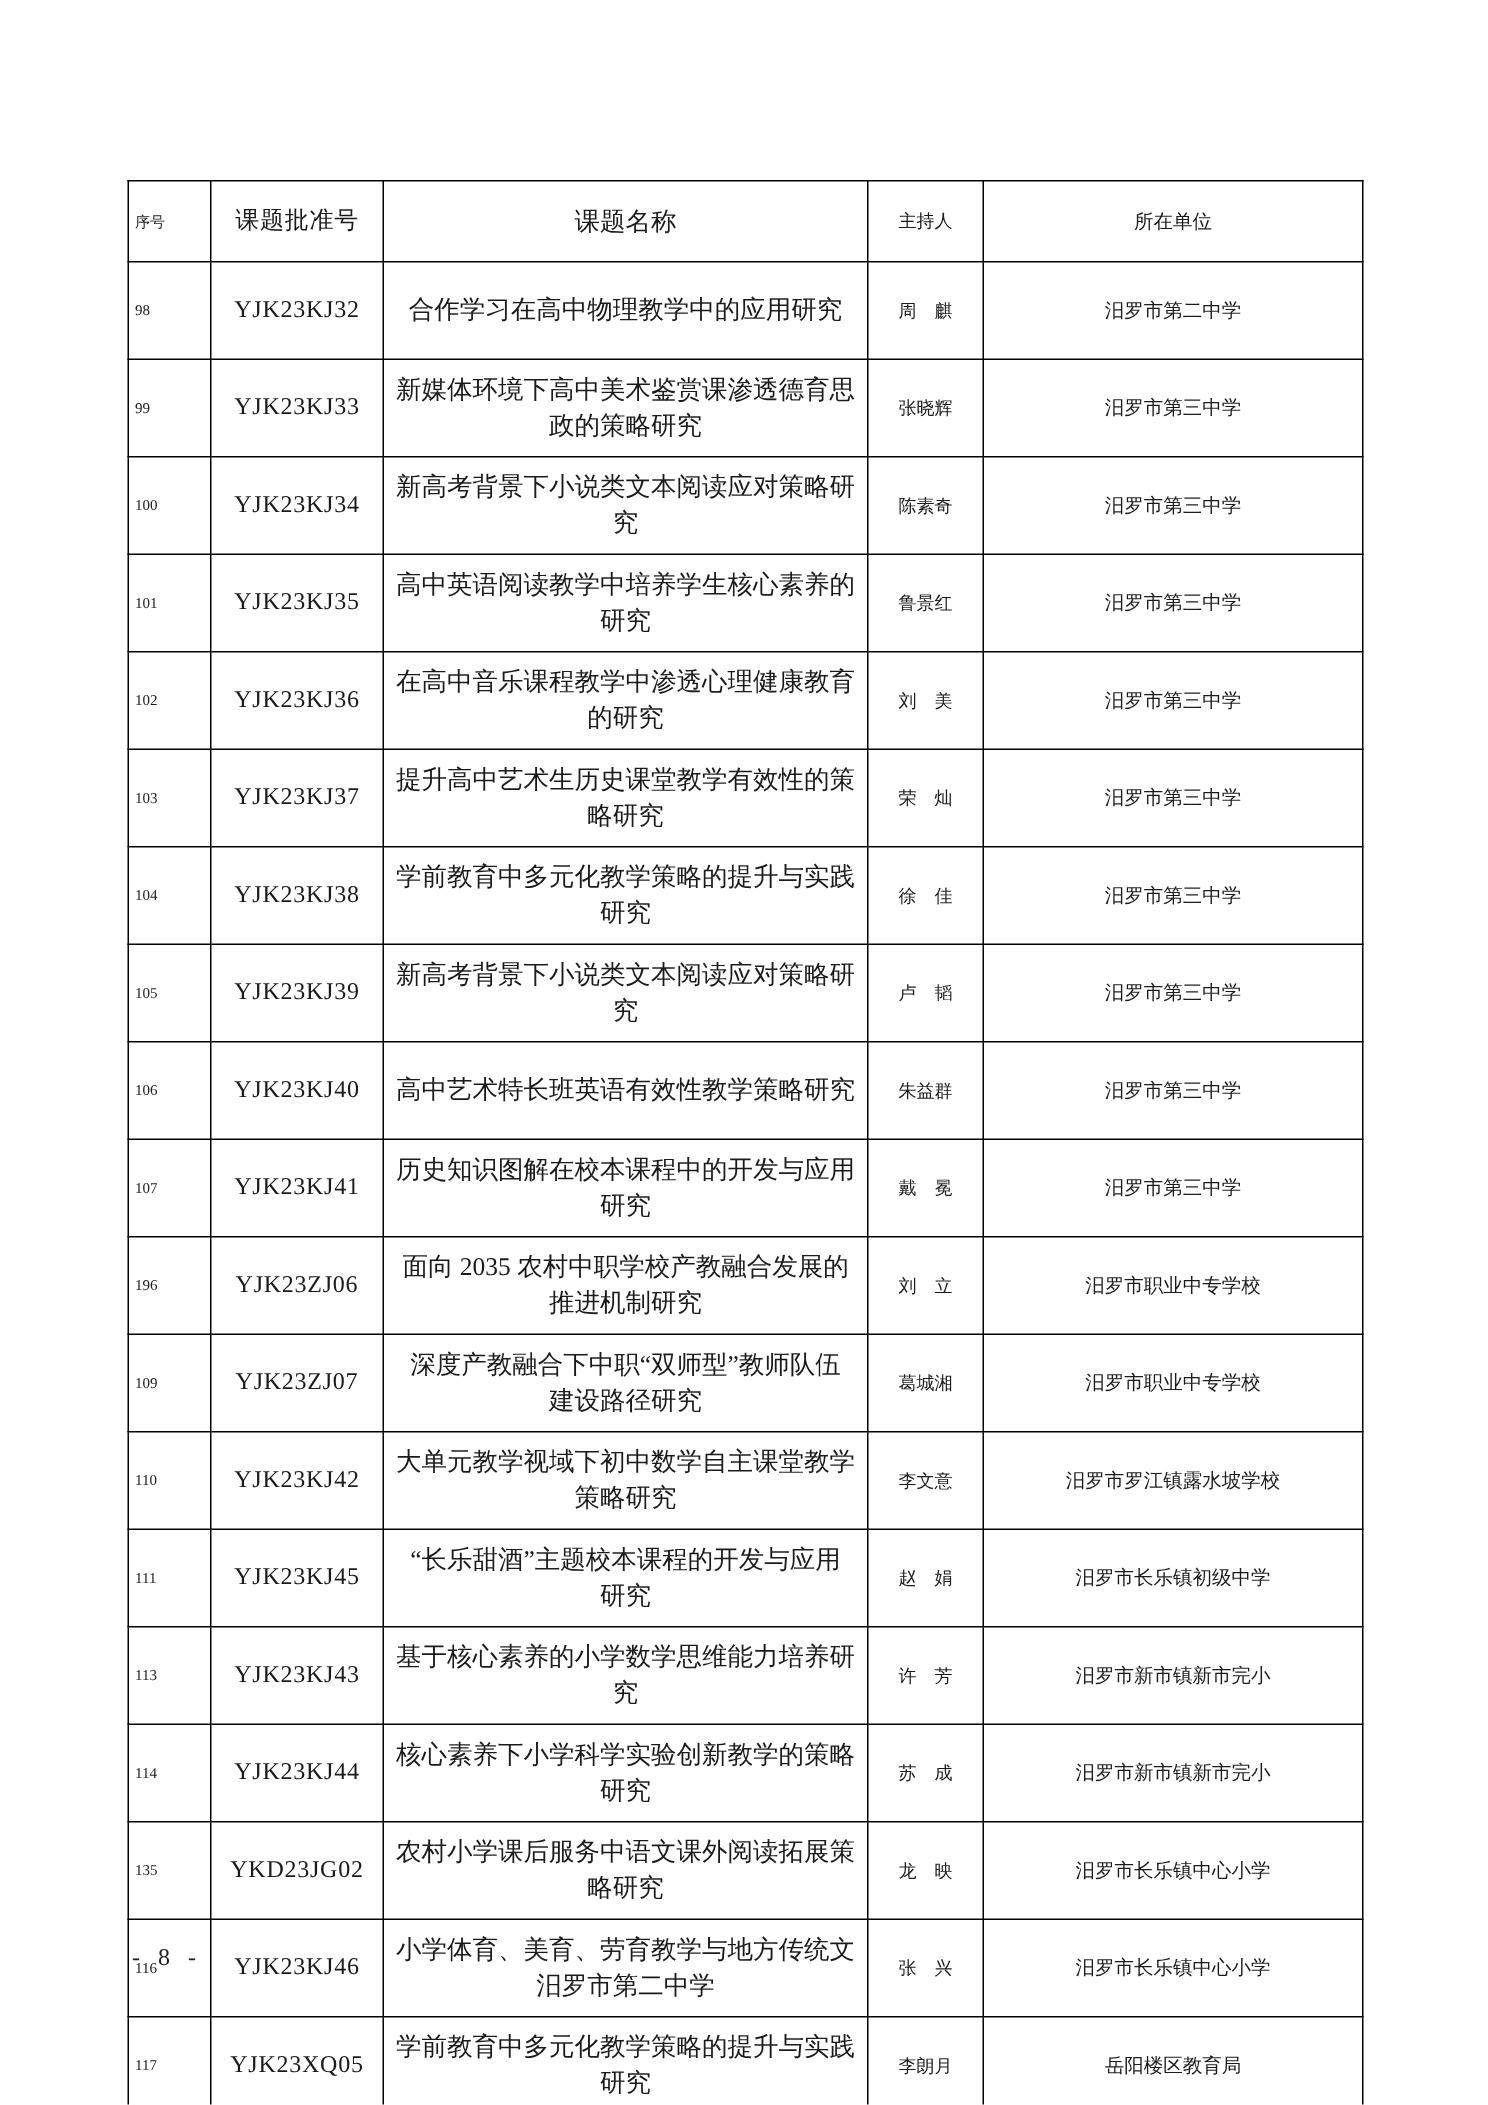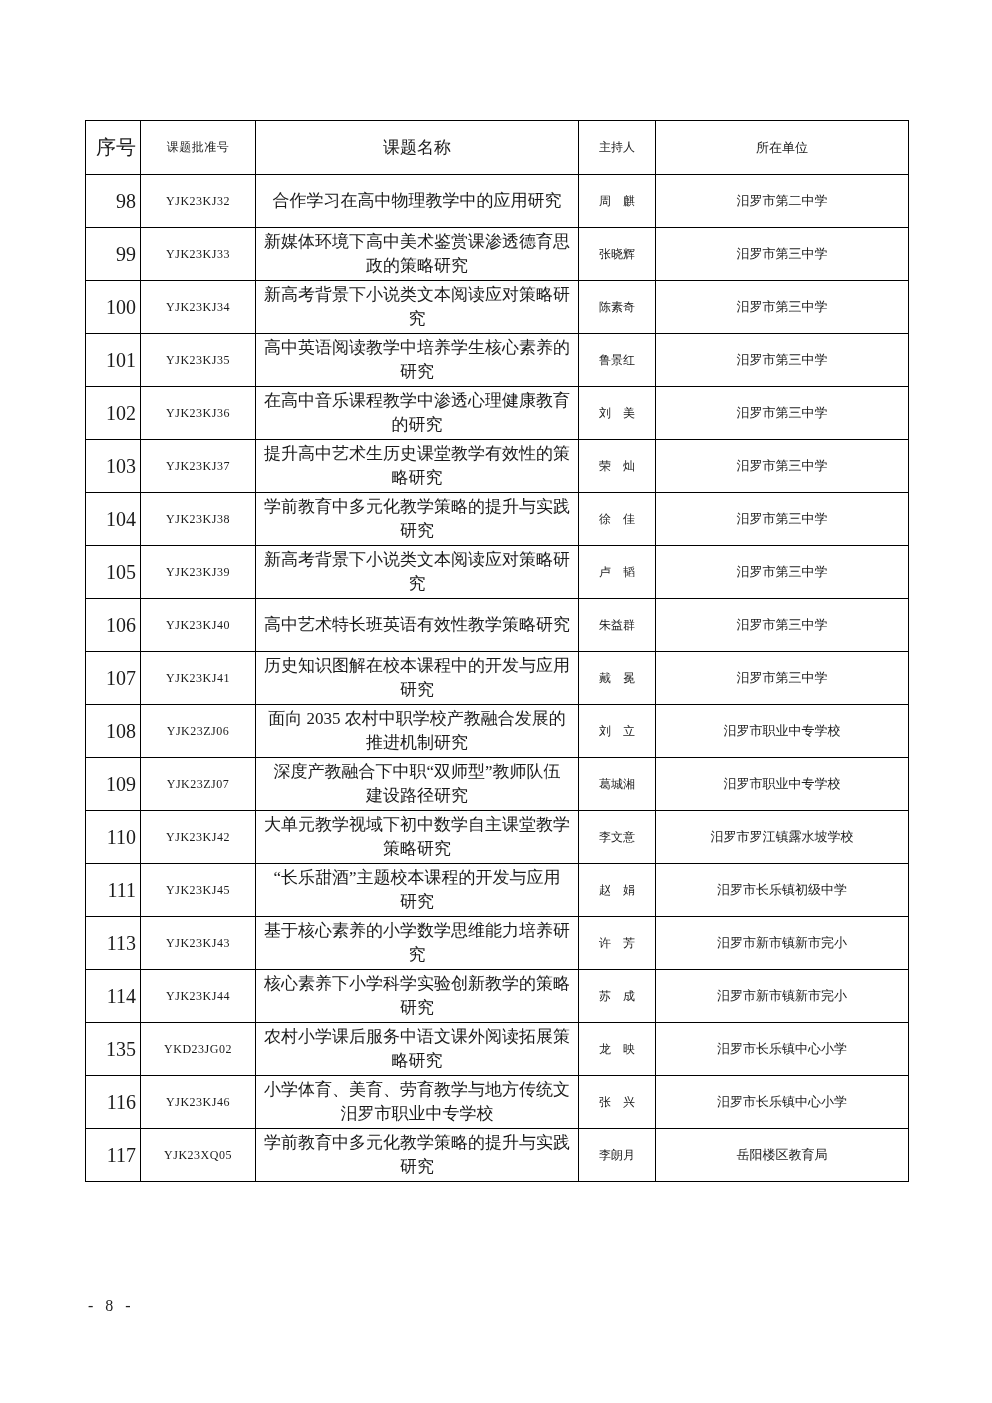--- a/index.html
+++ b/index.html
@@ -32,29 +32,29 @@
 
   .projects-table th,
   .projects-table td {
     border: 1.5px solid #000;
     font-weight: normal;
     vertical-align: middle;
     padding: 2px 4px;
     overflow: hidden;
   }
   .projects-table thead tr { height: 54px; }
-  .projects-table tbody tr { height: 53px; }
+  .projects-table tbody tr { height: 65px; }
 
   .c-no {
-    text-align: right;
-    font-size: 20px;
+    text-align: left;
+    font-size: 10px;
   }
   .c-code {
     text-align: center;
-    font-size: 12px;
+    font-size: 16px;
     letter-spacing: 0.5px;
     white-space: nowrap;
   }
   .c-title {
     text-align: center;
     padding-left: 8px;
     padding-right: 4px;
     font-size: 17px;
     line-height: 24px;
     white-space: pre-line;
@@ -180,21 +180,21 @@
   <tr>
     <td class="c-no">107</td>
     <td class="c-code">YJK23KJ41</td>
     <td class="c-title">历史知识图解在校本课程中的开发与应用
 研究</td>
     <td class="c-leader">戴　冕</td>
     <td class="c-unit">汨罗市第三中学</td>
   </tr>
 
   <tr>
-    <td class="c-no">108</td>
+    <td class="c-no">196</td>
     <td class="c-code">YJK23ZJ06</td>
     <td class="c-title">面向 2035 农村中职学校产教融合发展的
 推进机制研究</td>
     <td class="c-leader">刘　立</td>
     <td class="c-unit">汨罗市职业中专学校</td>
   </tr>
 
   <tr>
     <td class="c-no">109</td>
     <td class="c-code">YJK23ZJ07</td>
@@ -246,21 +246,21 @@
     <td class="c-title">农村小学课后服务中语文课外阅读拓展策
 略研究</td>
     <td class="c-leader">龙　映</td>
     <td class="c-unit">汨罗市长乐镇中心小学</td>
   </tr>
 
   <tr>
     <td class="c-no">116</td>
     <td class="c-code">YJK23KJ46</td>
     <td class="c-title">小学体育、美育、劳育教学与地方传统文
-汨罗市职业中专学校</td>
+汨罗市第二中学</td>
     <td class="c-leader">张　兴</td>
     <td class="c-unit">汨罗市长乐镇中心小学</td>
   </tr>
 
   <tr>
     <td class="c-no">117</td>
     <td class="c-code">YJK23XQ05</td>
     <td class="c-title">学前教育中多元化教学策略的提升与实践
 研究</td>
     <td class="c-leader">李朗月</td>

